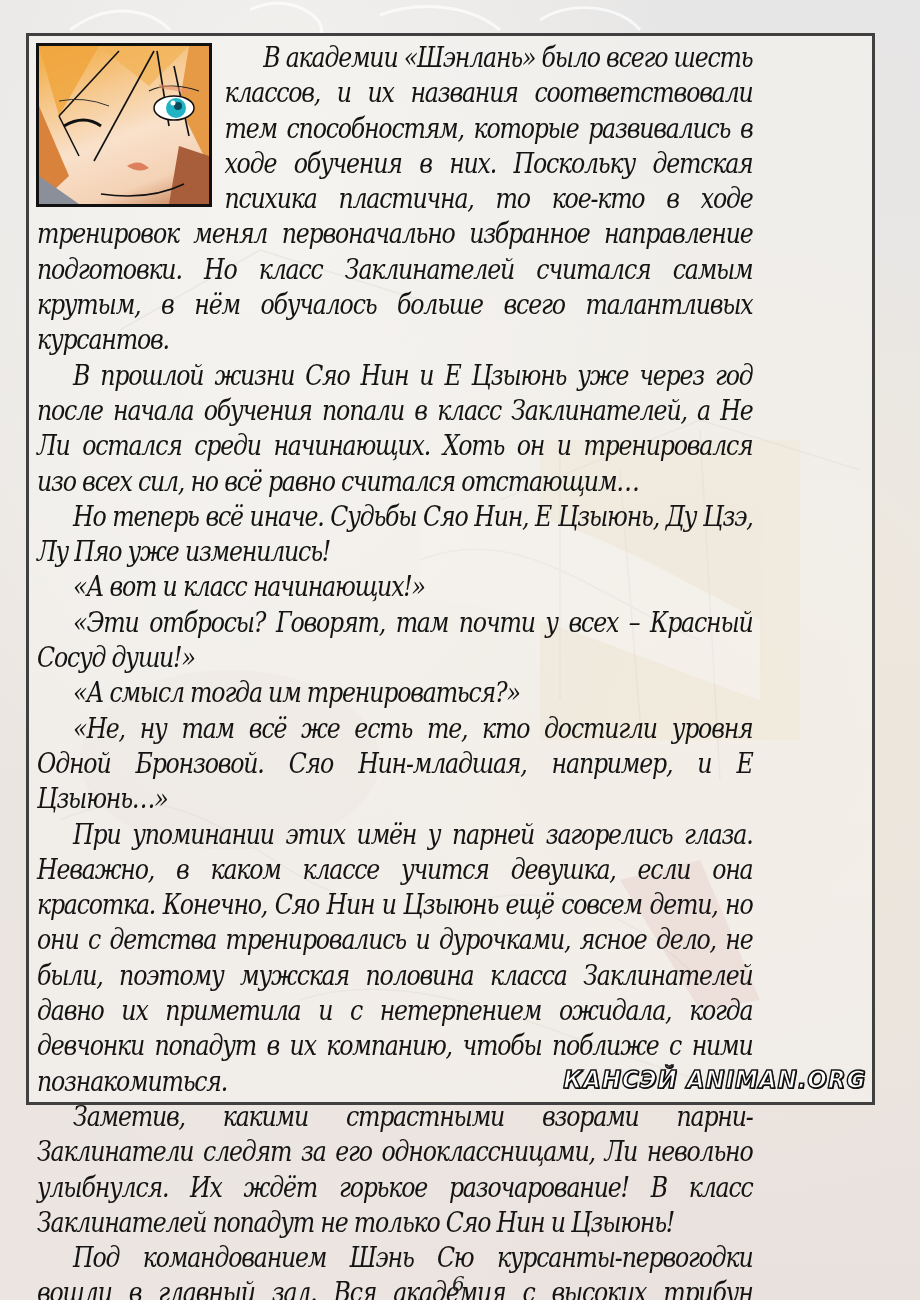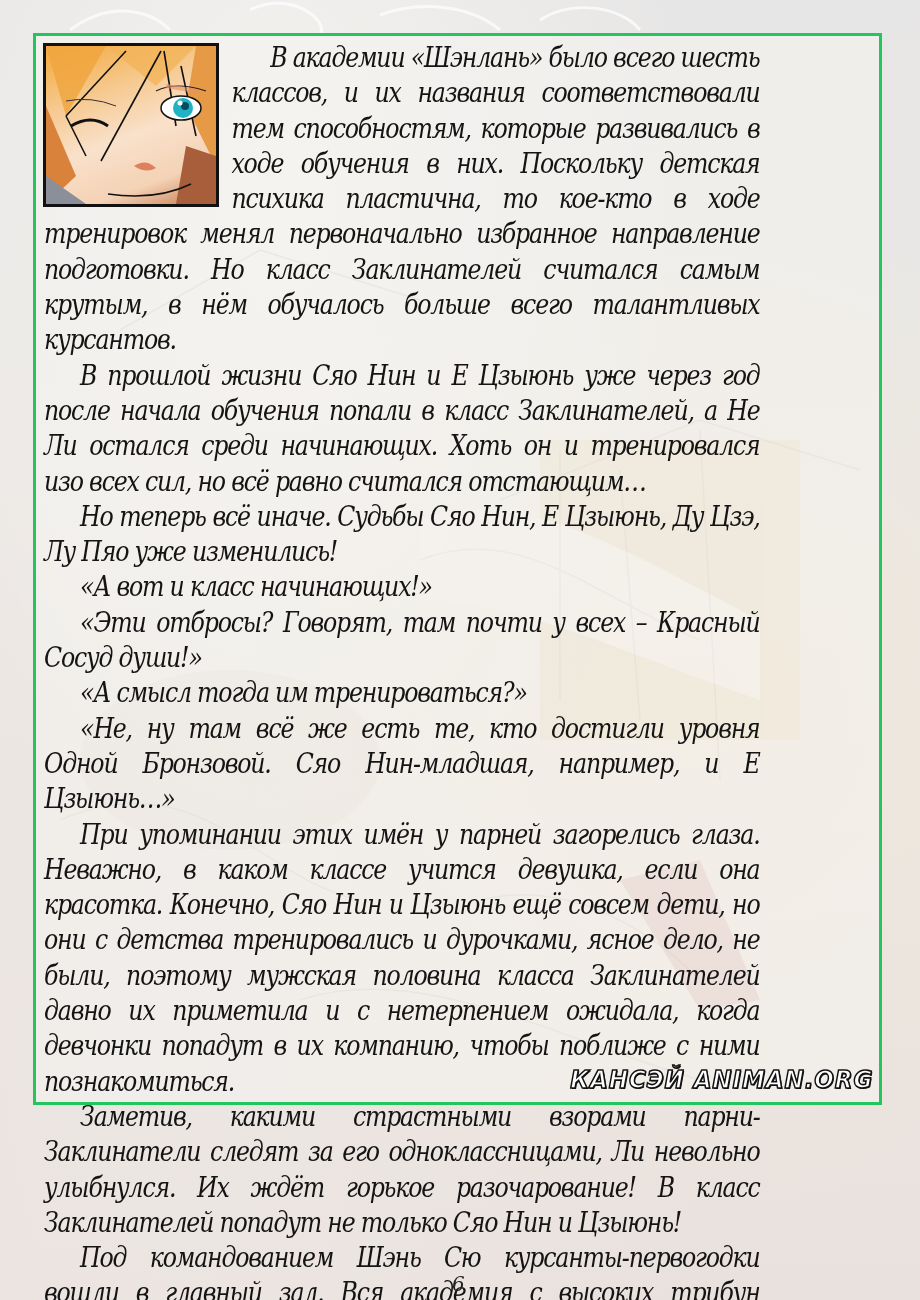--- a/index.html
+++ b/index.html
@@ -21,25 +21,25 @@
     }
     
     .bg-art {
       position: absolute;
       left: 0; top: 0;
       width: 920px; height: 1300px;
       pointer-events: none;
     }
     .page-frame {
       position: absolute;
-      left: 33px;
+      left: 26px;
       top: 33px;
       width: 849px;
       height: 1072px;
-      border: 3px solid #22c55e;
+      border: 3px solid #404040;
       box-sizing: border-box;
       background: rgba(246, 244, 241, 0.55);
     }
     .avatar {
       position: absolute;
       left: 7px;
       top: 7px;
       width: 176px;
       height: 164px;
       border: 3px solid #111;

